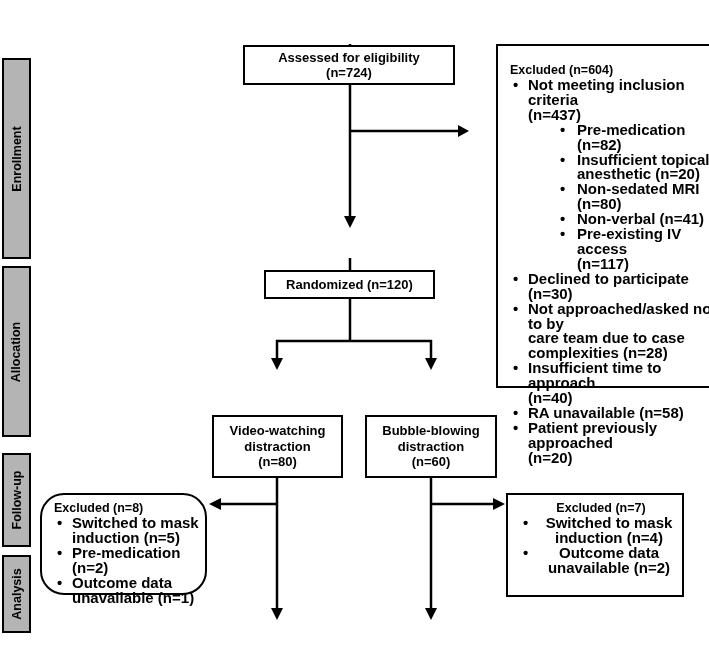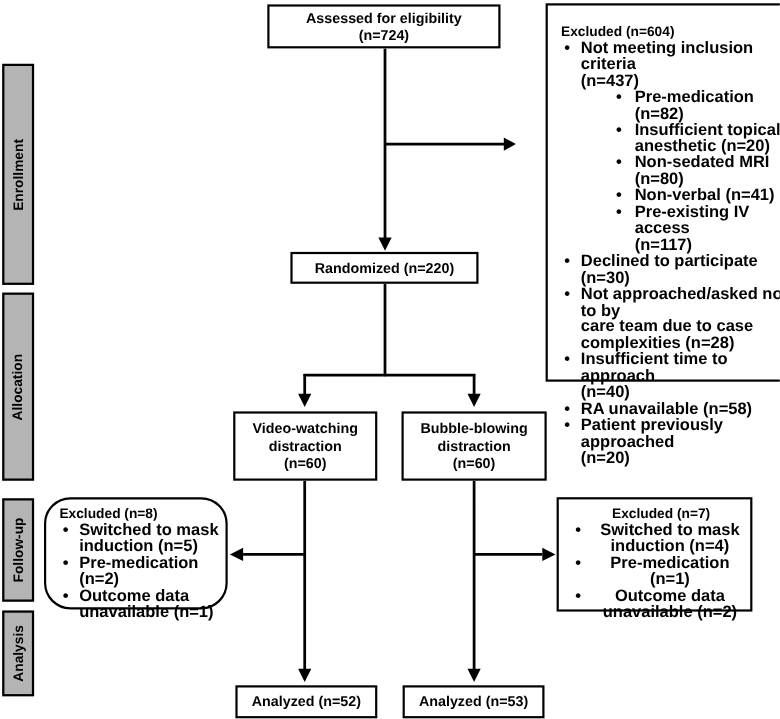--- a/index.html
+++ b/index.html
@@ -12,20 +12,21 @@
     color:#000000;
     overflow:hidden;
   }
   #arrows { position:absolute; left:0; top:0; width:709px; height:654px; }
 
   .box {
     position:absolute;
     background:#ffffff;
     border:2px solid #000000;
     box-sizing:border-box;
+    margin-top:41px;
   }
   .cbox {
     display:flex; align-items:center; justify-content:center;
     text-align:center;
     white-space:pre-line;
     font-size:13px; line-height:15.5px;
   }
   #box-assessed   { left:243px; top:4px;   width:212px; height:40px; border-width:2.5px; }
   #box-randomized { left:264px; top:229px; width:171px; height:29px; }
   #box-arm-video  { left:212px; top:374px; width:131px; height:63px; }
@@ -122,27 +123,27 @@
   <div class="stage" id="stage-analysis" style="background: rgb(180, 180, 180);">
     <span>Analysis</span>
   </div>
 
   <div class="box cbox" id="box-assessed">
     <span>Assessed for eligibility
 (n=724)</span>
   </div>
 
   <div class="box cbox" id="box-randomized">
-    <span>Randomized (n=220)</span>
+    <span>Randomized (n=120)</span>
   </div>
 
   <div class="box cbox" id="box-arm-video">
     <span>Video-watching
 distraction
-(n=60)</span>
+(n=80)</span>
   </div>
 
   <div class="box cbox" id="box-arm-bubble">
     <span>Bubble-blowing
 distraction
 (n=60)</span>
   </div>
 
   <div class="box cbox" id="box-analyzed-video">
     <span>Analyzed (n=52)</span>
@@ -185,19 +186,18 @@
       <div class="itm lvl1">Outcome data
 unavailable (n=1)</div>
     </div>
   </div>
 
   <div class="box" id="box-excluded-right">
     <div class="xtitle">Excluded (n=7)</div>
     <div>
       <div class="itm lvl1">Switched to mask
 induction (n=4)</div>
-      <div class="itm lvl1">Pre-medication (n=1)</div>
       <div class="itm lvl1">Outcome data
 unavailable (n=2)</div>
     </div>
   </div>
 
 </div>
 
 </body></html>

